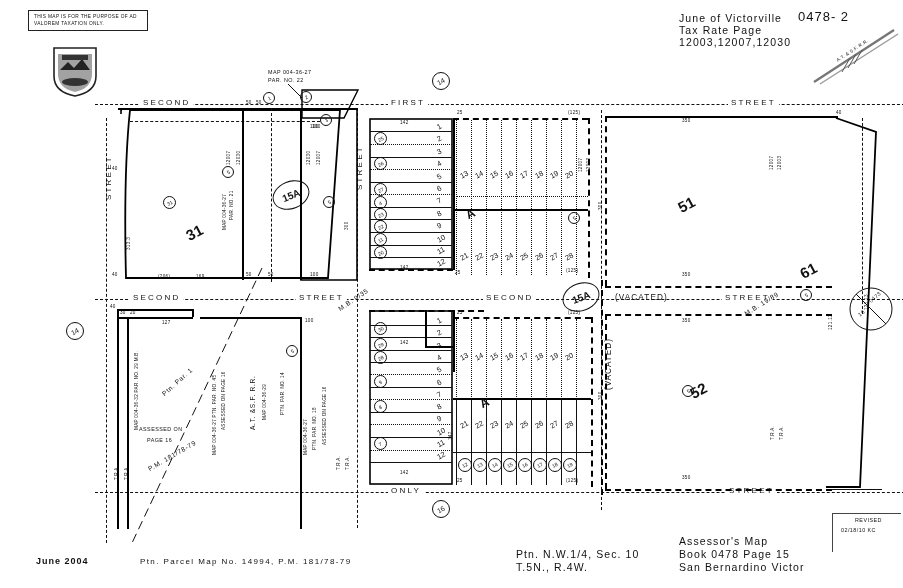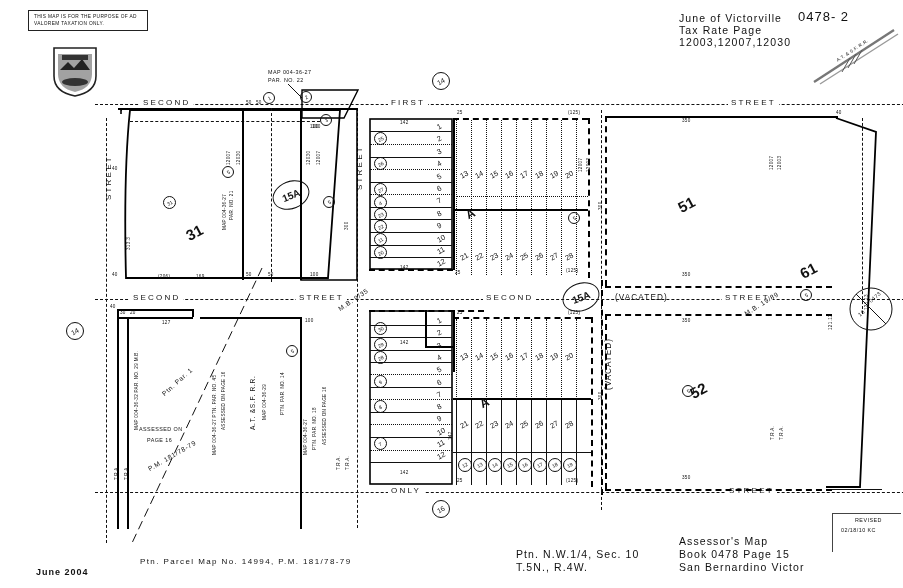--- a/index.html
+++ b/index.html
@@ -524,21 +524,21 @@
       <line x1="8" y1="8" x2="38" y2="38" stroke="#111" stroke-width="1"></line>
     </svg>
     <div class="txt tiny2" style="left:20px;top:8px;transform:rotate(-40deg);">0473</div>
     <div class="txt tiny2" style="left:10px;top:24px;transform:rotate(-40deg);">18</div>
   </div>
 
   <div class="hl" style="left:832px;top:489px;width:50px;"></div>
   <div class="vl" style="left:601px;top:489px;height:4px;"></div>
   <div class="txt tiny rot90" style="left:864px;top:310px;">121.13</div>
 
-  <div class="txt" style="left:36px;top:556px;font-size:9px;font-weight:bold;letter-spacing:1px;margin-top:11px;">June 2004</div>
+  <div class="txt" style="left:36px;top:556px;font-size:9px;font-weight:bold;letter-spacing:1px;">June 2004</div>
   <div class="txt" style="left:140px;top:557px;font-size:8px;letter-spacing:1.4px;">Ptn. Parcel Map No. 14994, P.M. 181/78-79</div>
 
   <div class="txt hdr" style="left:516px;top:548px;">Ptn. N.W.1/4, Sec. 10</div>
   <div class="txt hdr" style="left:516px;top:561px;">T.5N., R.4W.</div>
 
   <div class="txt hdr" style="left:679px;top:535px;">Assessor's Map</div>
   <div class="txt hdr" style="left:679px;top:548px;">Book 0478 Page 15</div>
   <div class="txt hdr" style="left:679px;top:561px;">San Bernardino Victor</div>
 
   <div class="abs" style="left:832px;top:513px;width:68px;height:38px;border:1px solid #444;border-right:none;border-bottom:none;">

